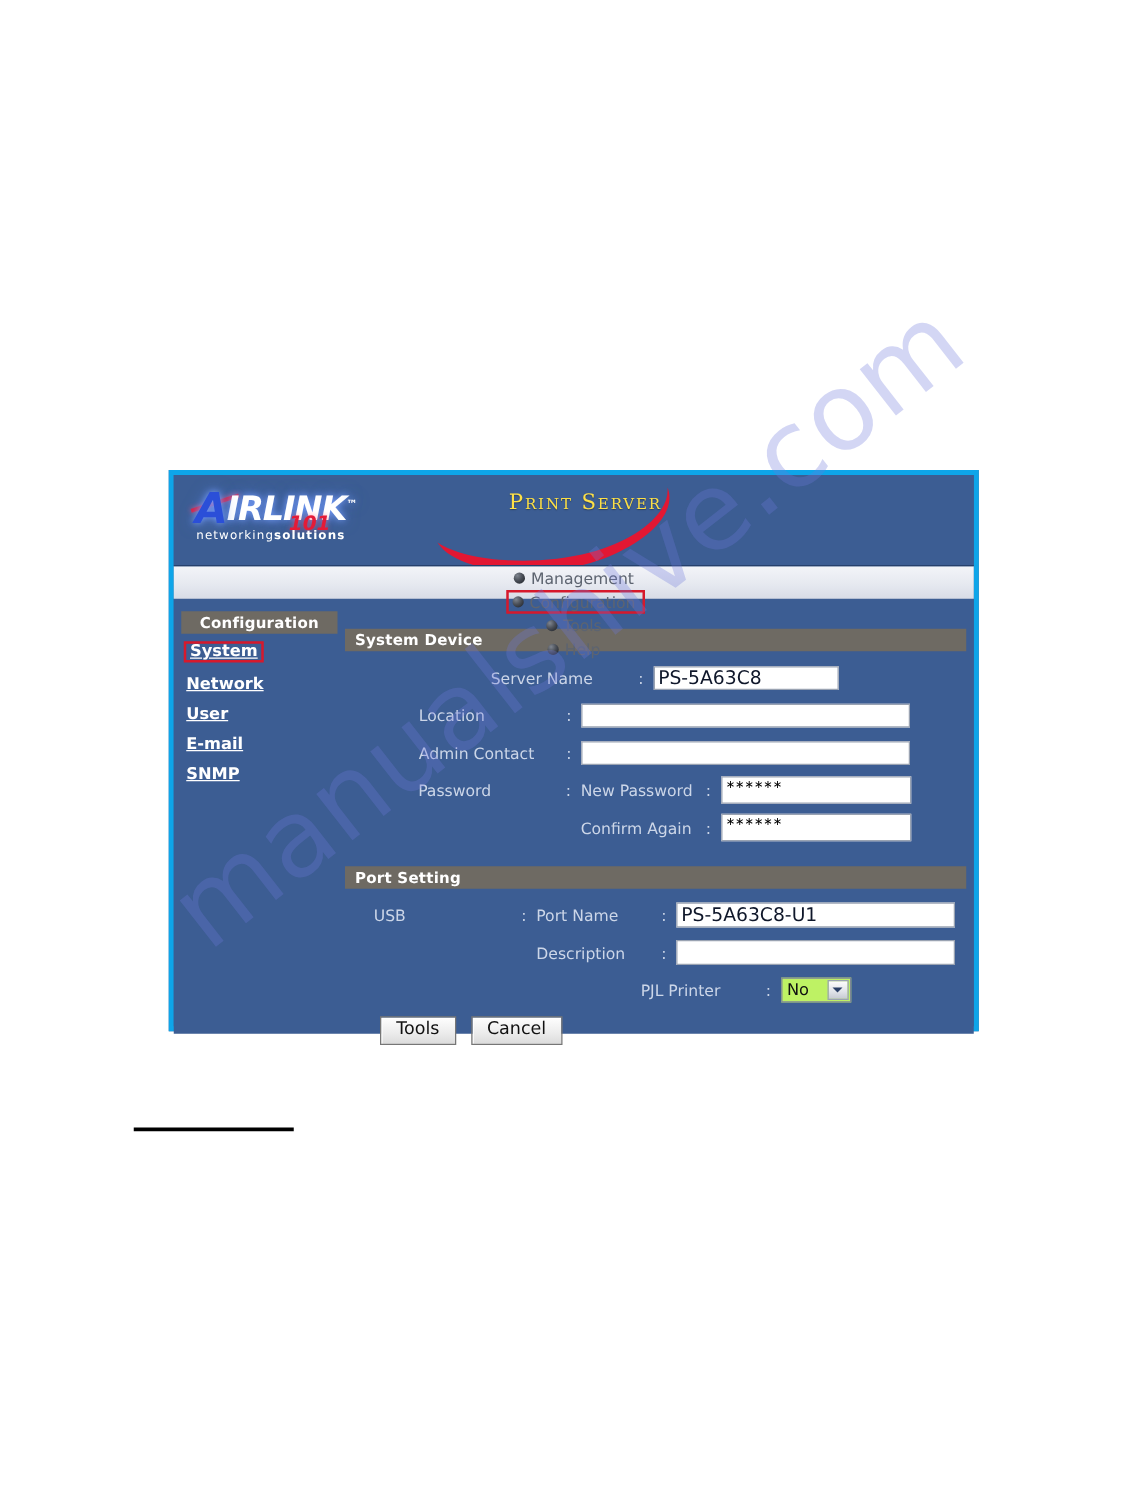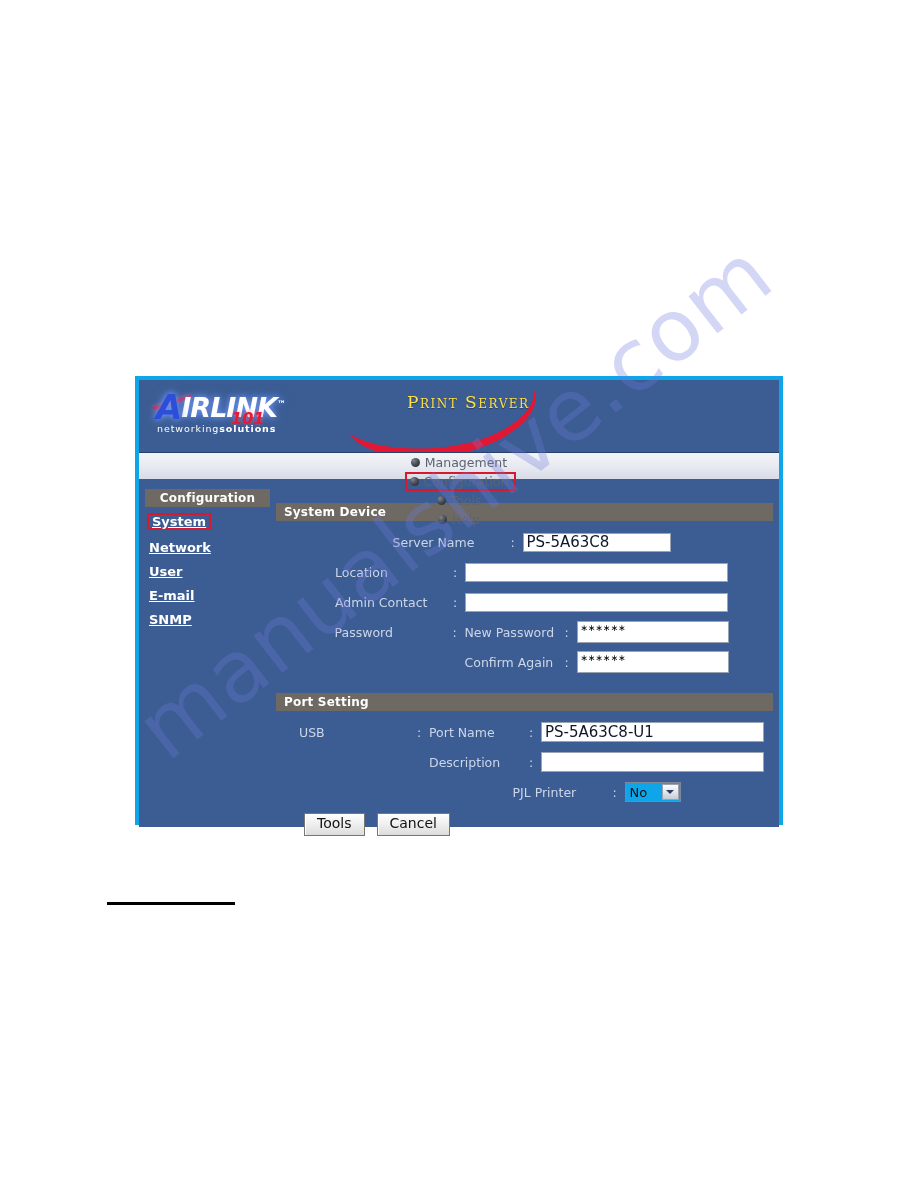--- a/index.html
+++ b/index.html
@@ -297,21 +297,21 @@
     height: 22px;
     display: flex;
     align-items: flex-start;
     padding: 1px 3px;
   }
 
   
   .sel {
     display: inline-flex;
     align-items: center;
-    background: #0ea5e9;
+    background: #bef264;
     border: 1px solid #7f8796;
     height: 20px;
     width: 56px;
     box-sizing: border-box;
     font-family: "DejaVu Sans", sans-serif;
     font-size: 13px;
     color: #111;
     padding-left: 4px;
     position: relative;
     cursor: pointer;

